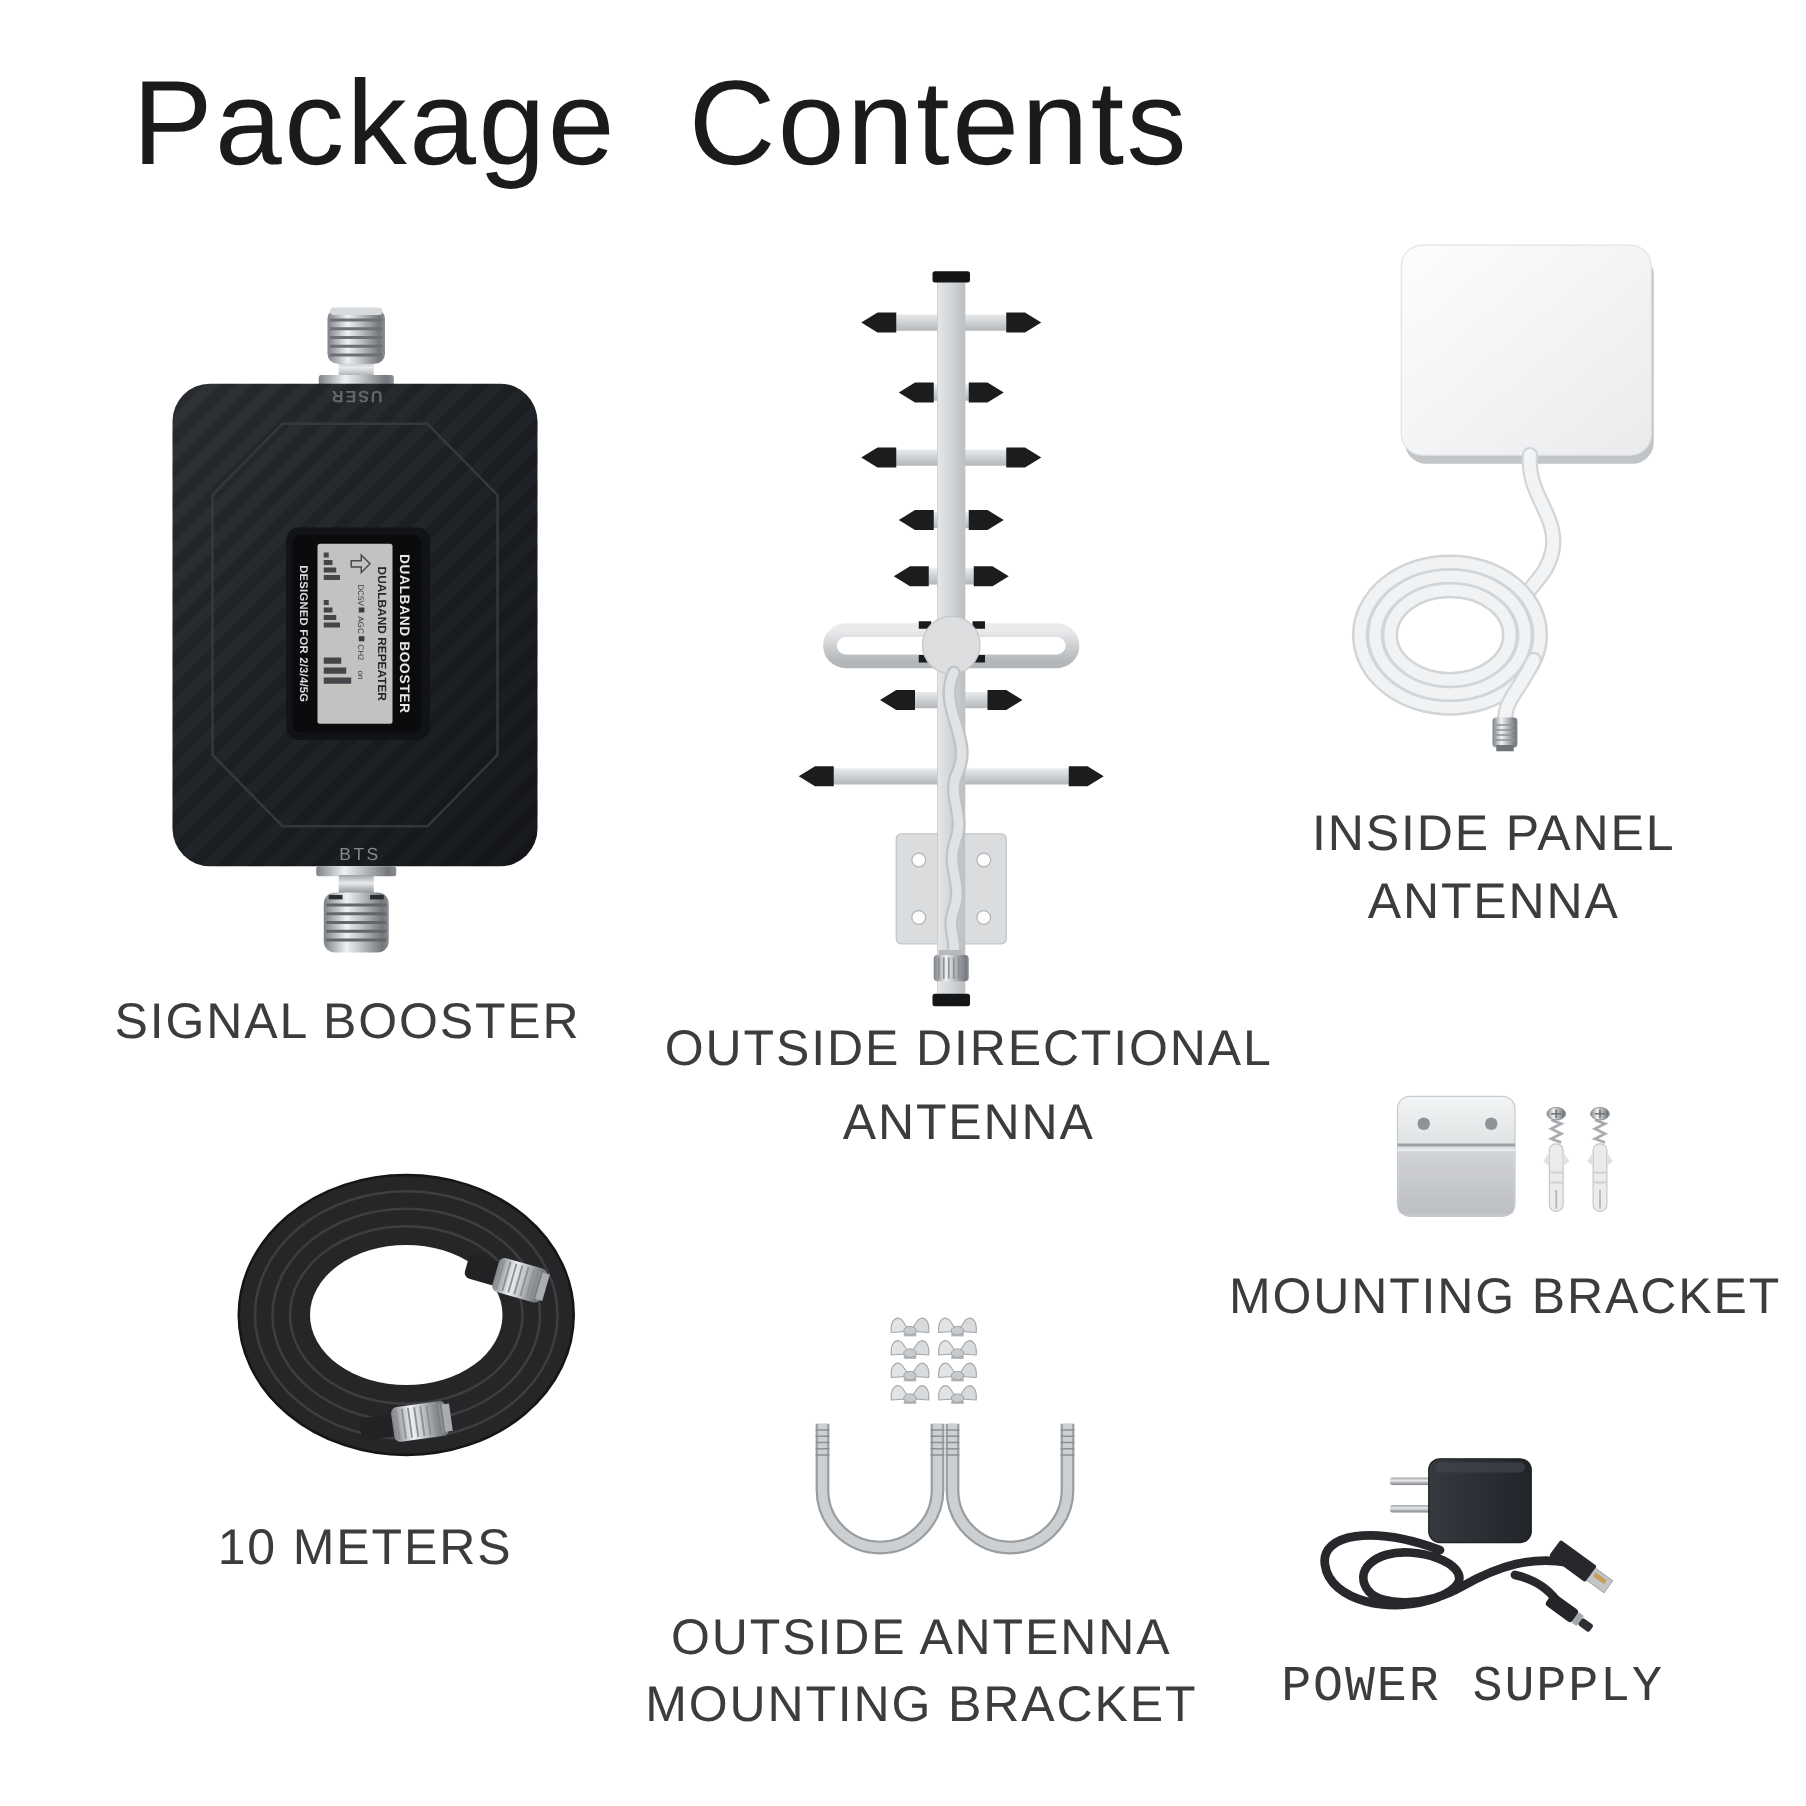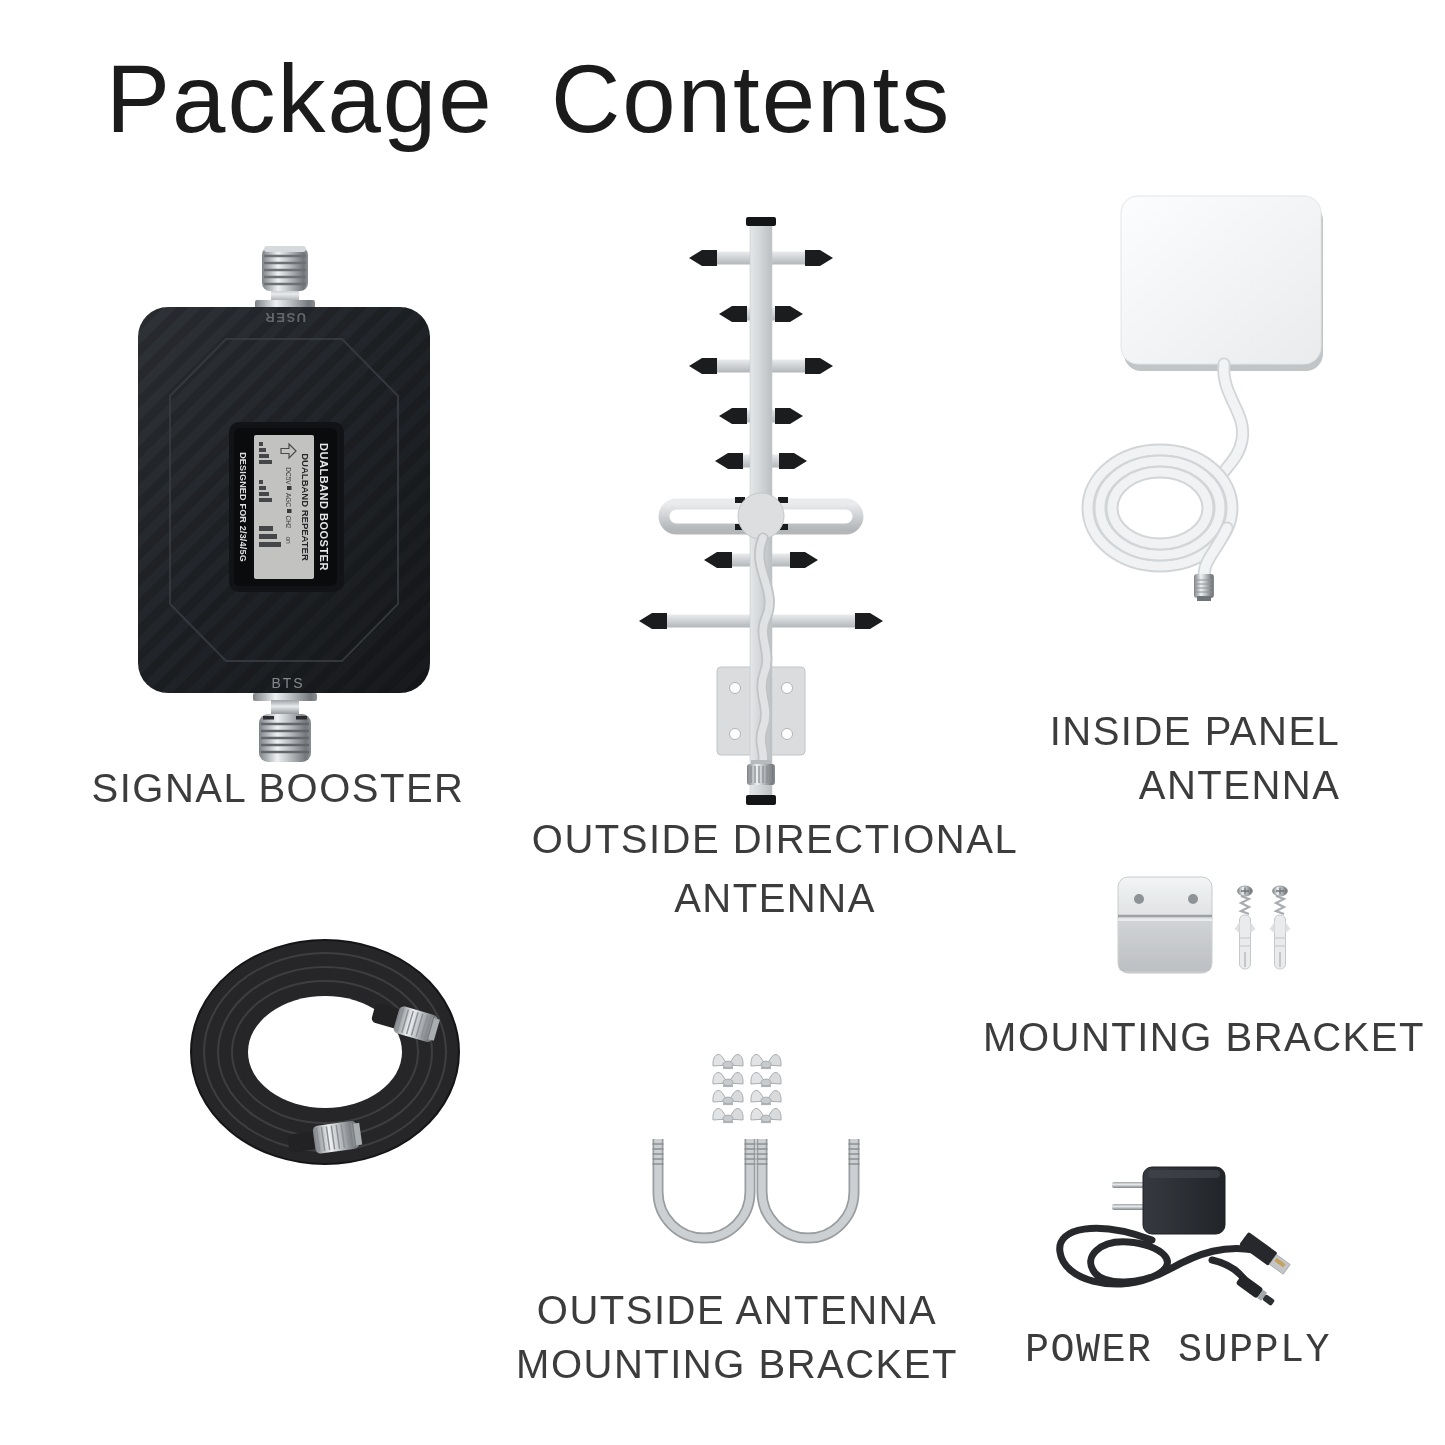--- a/index.html
+++ b/index.html
@@ -304,35 +304,36 @@
         <rect x="1278" y="1246.5" width="11" height="4" fill="#c7a15c"></rect>
       </g>
       <g transform="rotate(36 1252,1288)">
         <rect x="1236" y="1282" width="26" height="12" rx="3" fill="#232528"></rect>
         <rect x="1262" y="1283" width="5" height="10" fill="#a4a8ab"></rect>
         <rect x="1267" y="1284.5" width="11" height="7" rx="2" fill="#2c2f33"></rect>
       </g>
     </g>
   </svg>
 
-  <div class="label" style="left:278px;top:766px;">
+  <div class="label" style="left:278px;top:795px;">
     <div>SIGNAL BOOSTER</div>
   </div>
 
   <div class="label" style="left:747px;top:810px;line-height:59px;margin-left:28px;">
     <div>OUTSIDE DIRECTIONAL</div>
     <div>ANTENNA</div>
   </div>
 
-  <div class="label" style="left:1195px;top:704px;line-height:54px;text-align:right;">
+  <div class="label" style="left:1195px;top:640px;line-height:54px;">
     <div>INSIDE PANEL</div>
     <div>ANTENNA</div>
   </div>
 
   <div class="label" style="left:292px;top:1210px;line-height:57px;">
+    <div>10 METERS</div>
   </div>
 
   <div class="label" style="left:737px;top:1283px;line-height:54px;">
     <div>OUTSIDE ANTENNA</div>
     <div>MOUNTING BRACKET</div>
   </div>
 
   <div class="label" style="left:1204px;top:1010px;line-height:54px;">
     <div>MOUNTING BRACKET</div>
   </div>

